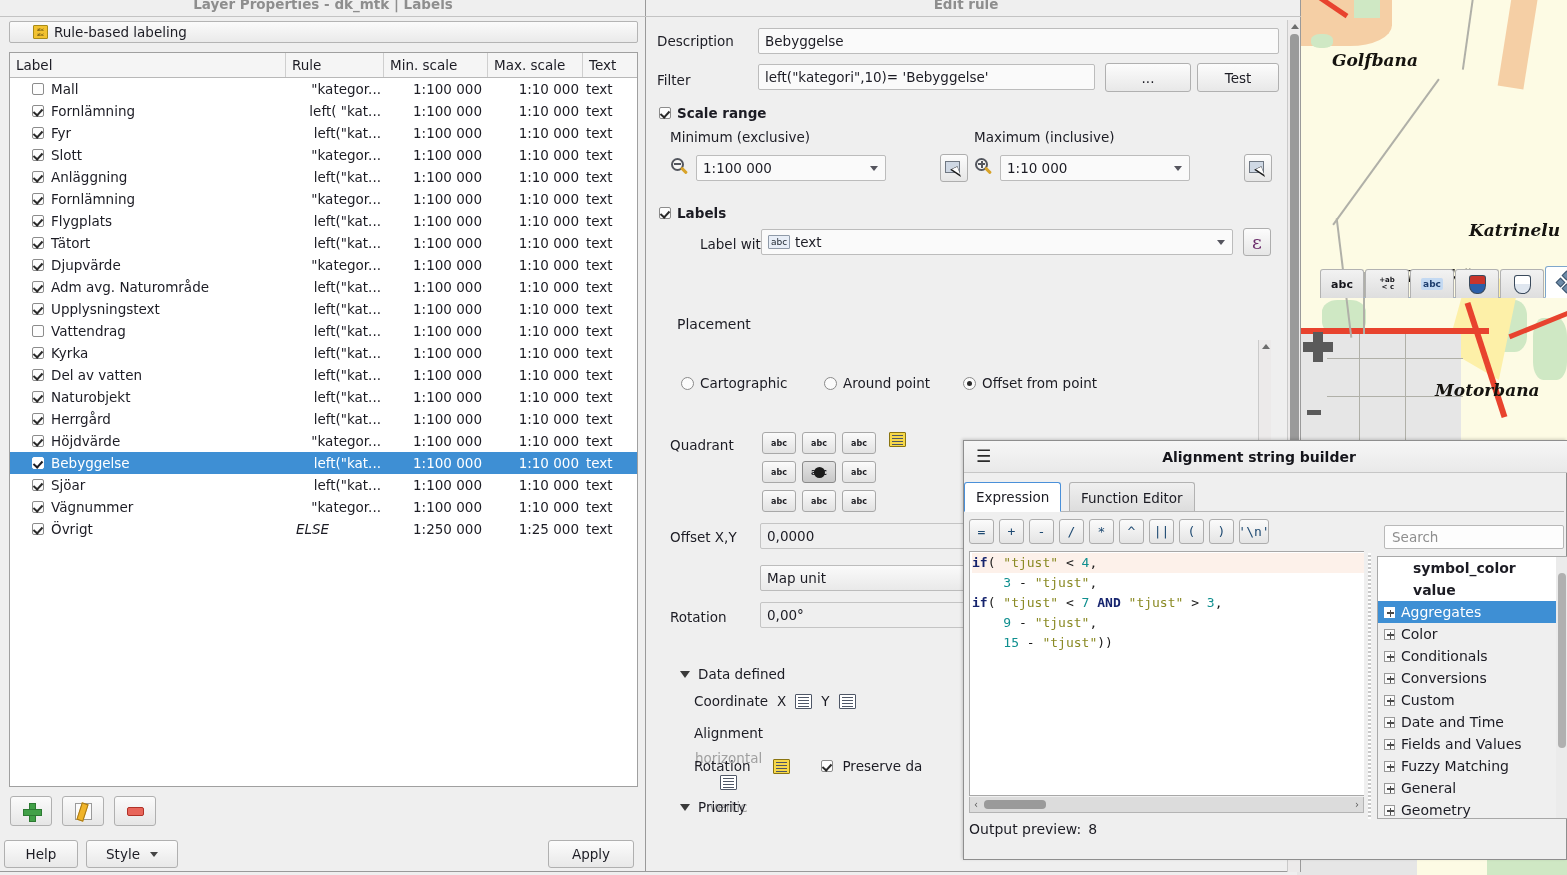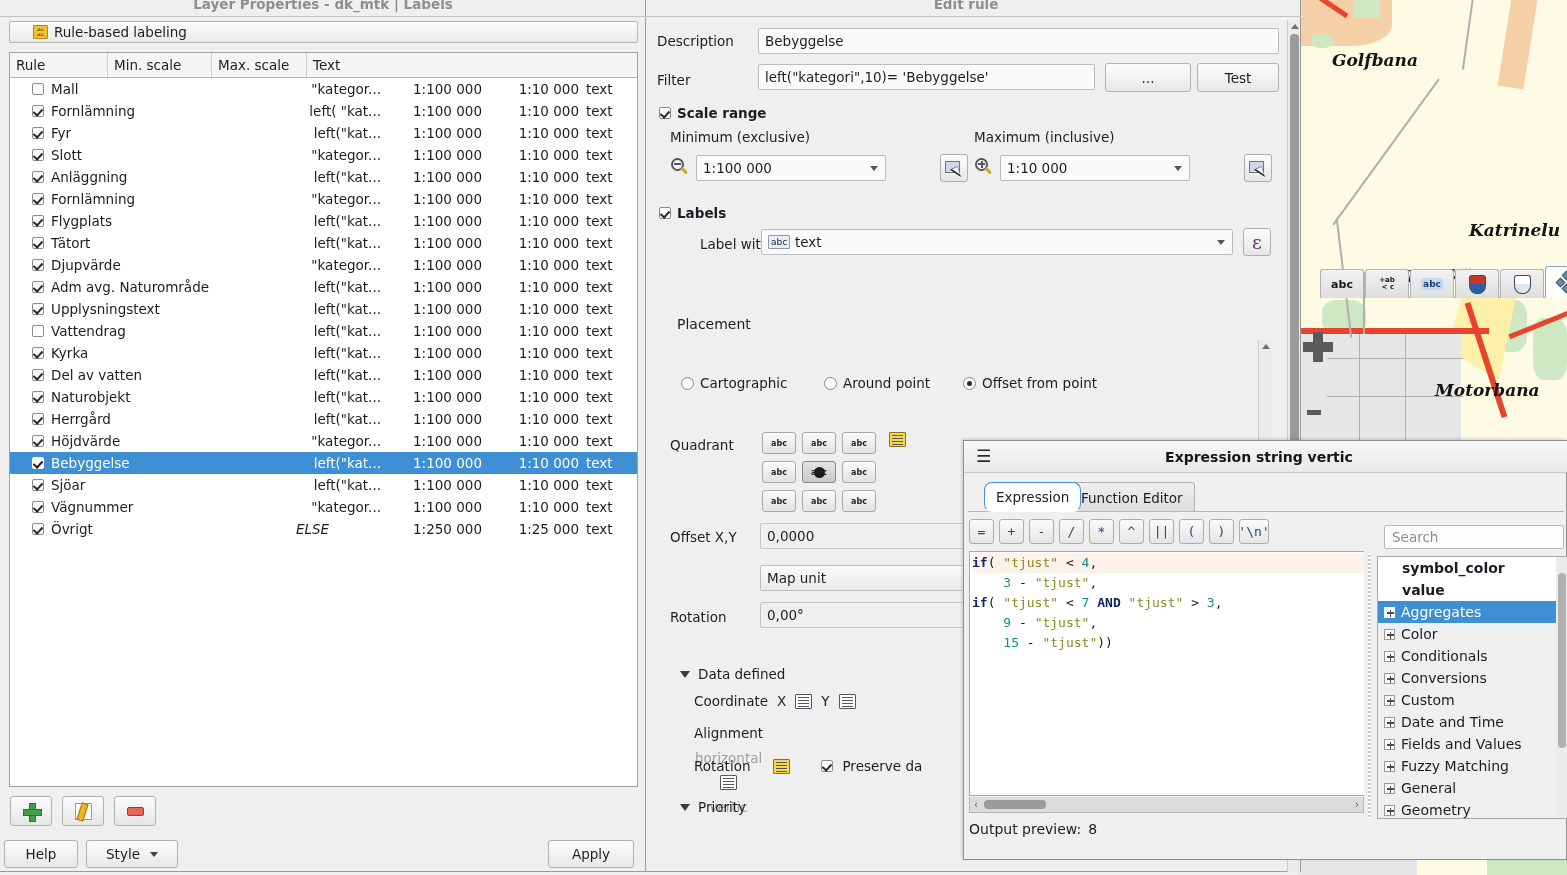--- a/index.html
+++ b/index.html
@@ -384,21 +384,21 @@
     font-size: 13.5px; color: #8e8e8e;
   }
   #func-tree {
     position: absolute; left: 413px; top: 115px; width: 191px; height: 263px;
     background: #efefef; border: 1px solid #a8a8a8; border-right: none;
     overflow: hidden;
   }
   .ft-row { display: flex; align-items: center; height: 22px; font-size: 14px; padding-left: 6px; gap: 6px; }
   .ft-row.white { background: #ffffff; }
   .ft-row.sel { background: #3e8fd4; color: #ffffff; }
-  .ft-row.bold { font-weight: bold; padding-left: 24px; }
+  .ft-row.bold { font-weight: bold; padding-left: 35px; }
   .exp-box {
     width: 11px; height: 11px; border: 1px solid #9a9a9a; background: #fbfbfb;
     position: relative; flex: none;
   }
   .exp-box::before { content: ""; position: absolute; left: 2px; top: 4.5px; width: 7px; height: 1.5px; background: #4a4a4a; }
   .exp-box::after  { content: ""; position: absolute; left: 4.5px; top: 2px; width: 1.5px; height: 7px; background: #4a4a4a; }
   .ft-row.sel .exp-box { background: #ffffff; border-color: #ffffff; }
 
   #ft-scroll { position: absolute; left: 592px; top: 116px; width: 12px; height: 261px; background: #ebebeb; }
   #ft-scroll .th2 { position: absolute; left: 2px; top: 16px; width: 8px; height: 175px; background: #b0b0b0; border-radius: 4px; }
@@ -450,20 +450,21 @@
     <div id="ruletype-combo">
       <span class="abc-badge">
           <i>abc</i>
           <i>abc</i>
         </span>
       <span id="ruletype-label">Rule-based labeling</span>
     </div>
 
     <div id="ruletable">
       <div id="thead">
+        <div class="th col-label">Label</div>
         <div class="th col-rule">Rule</div>
         <div class="th col-min">Min. scale</div>
         <div class="th col-max">Max. scale</div>
         <div class="th col-text">Text</div>
       </div>
       <div id="tbody">
           <div class="trow">
             <div class="c c-label">
               <span class="cb"></span>
               <span>Mall</span>
@@ -873,24 +874,24 @@
     </div>
     <div class="vscroll" style="left:641px;top:20px;height:852px;">
       <span class="arw" style="top:4px;"></span>
       <span class="thumb" style="top:14px;height:800px;"></span>
     </div>
   </div>
 
   <div id="exprdlg">
     <div id="expr-titlebar">
       <span id="expr-hamb">☰</span>
-      <span id="expr-title">Expression string vertic</span>
-    </div>
-
-    <div class="etab active" style="left:20px;border-radius:8px;">Expression</div>
+      <span id="expr-title">Alignment string builder</span>
+    </div>
+
+    <div class="etab active" style="left:0;">Expression</div>
     <div class="etab" style="left:105px;">Function Editor</div>
     <div id="etab-line"></div>
 
     <div id="opbar">
         <div class="opbtn" style="left: 5px; width: 25px;">=</div>
         <div class="opbtn" style="left: 35px; width: 25px;">+</div>
         <div class="opbtn" style="left: 65px; width: 25px;">-</div>
         <div class="opbtn" style="left: 95px; width: 25px;">/</div>
         <div class="opbtn" style="left: 125px; width: 25px;">*</div>
         <div class="opbtn" style="left: 155px; width: 25px;">^</div>

